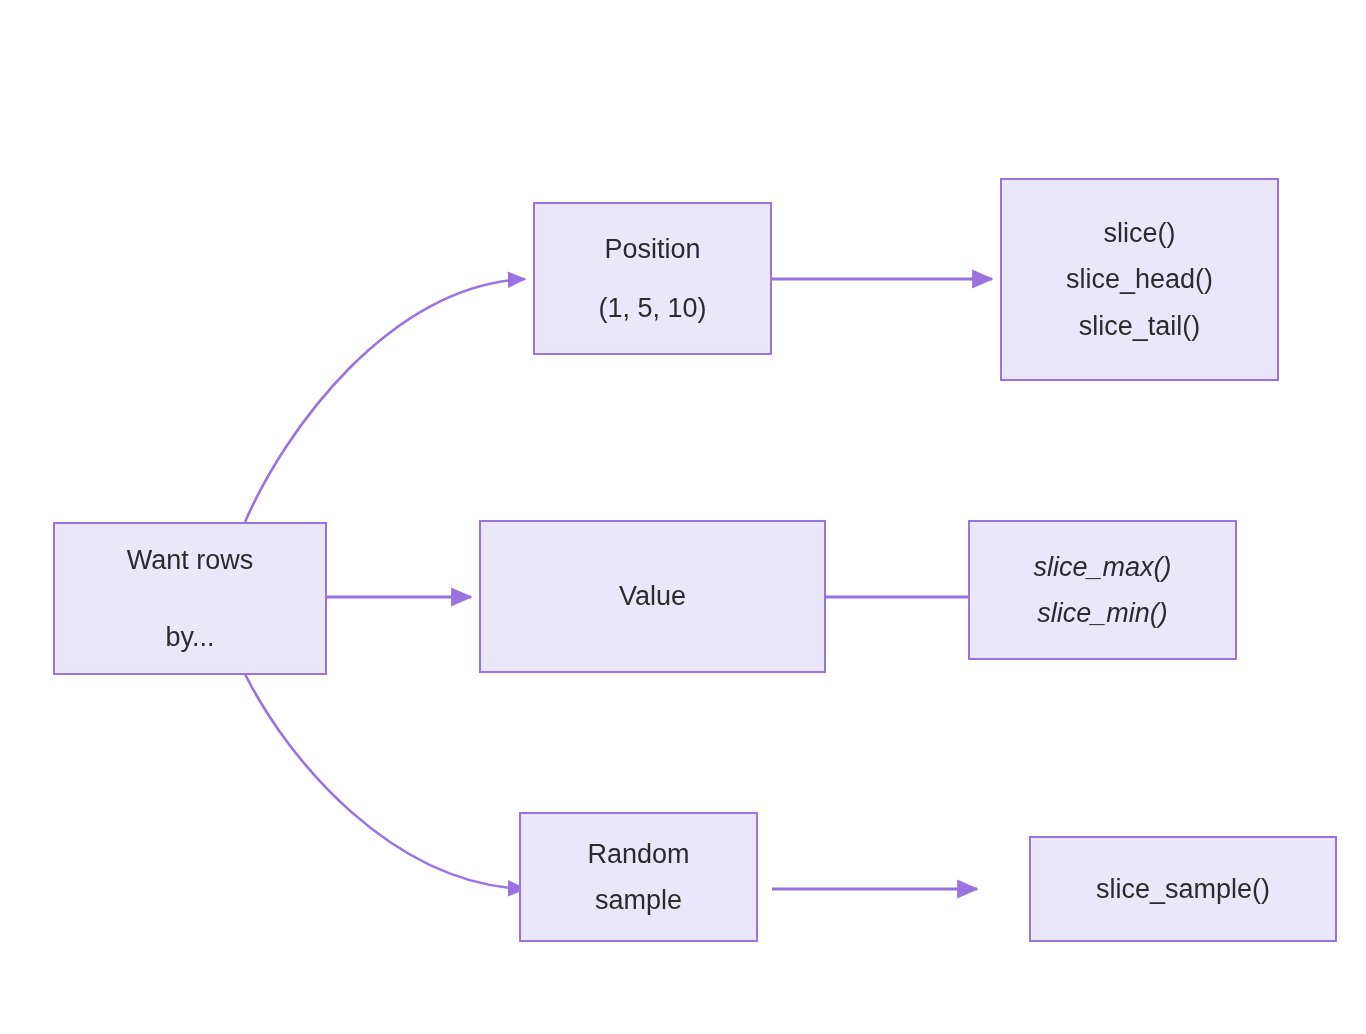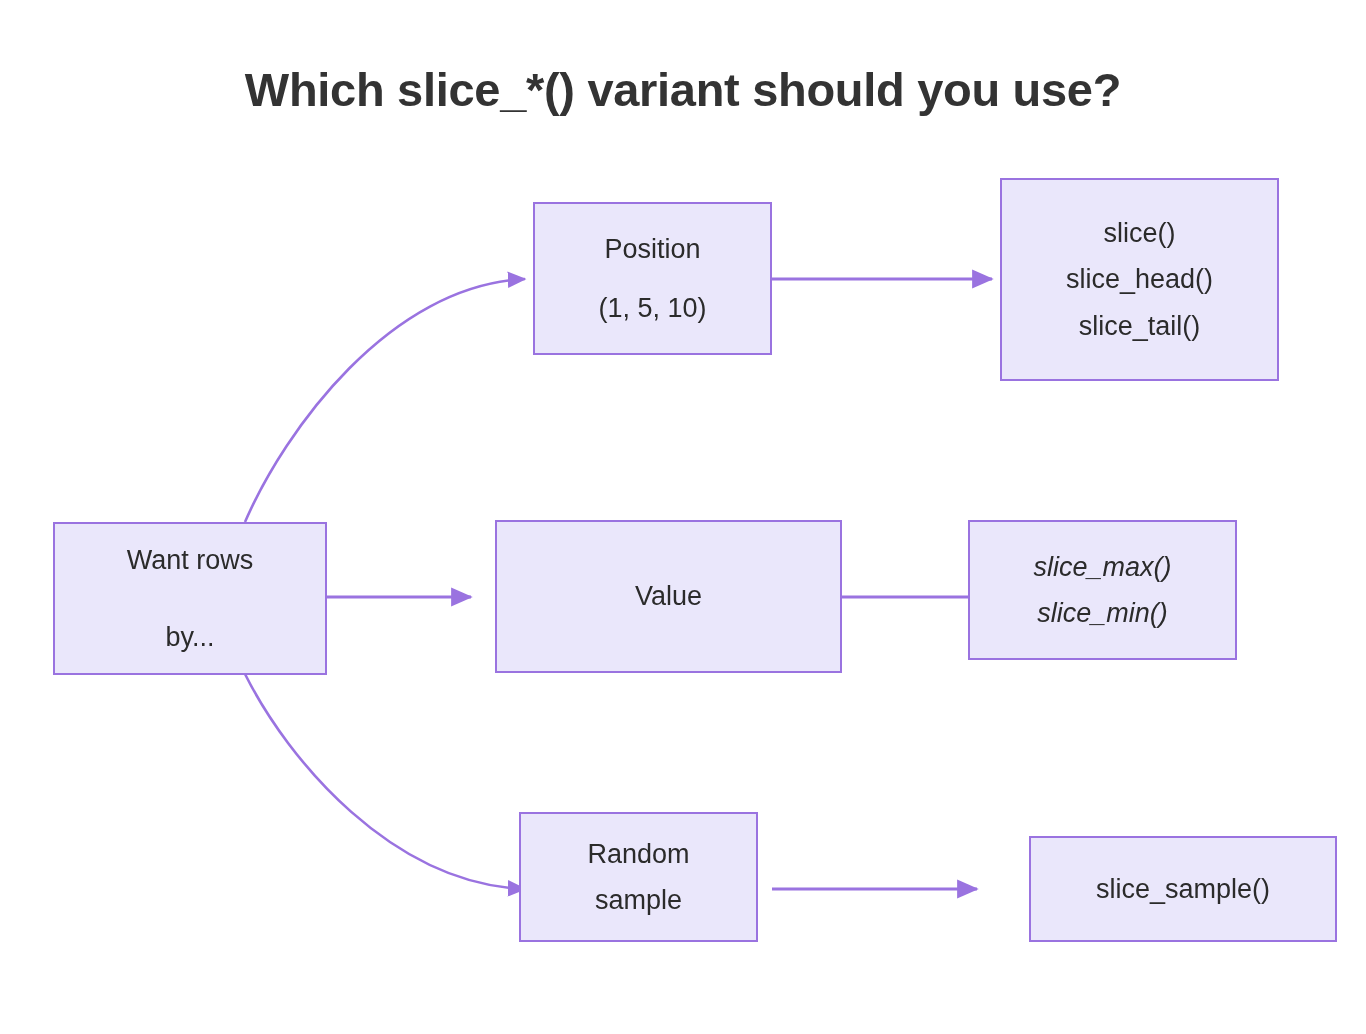--- a/index.html
+++ b/index.html
@@ -62,32 +62,31 @@
   }
 
   .node .line {
     display: block;
     white-space: nowrap;
   }
 
   
   #node-root        { left: 53px;   top: 522px; width: 274px; height: 153px; gap: 31px; }
   #node-position    { left: 533px;  top: 202px; width: 239px; height: 153px; gap: 12px; }
-  #node-value       { left: 495px;  top: 520px; width: 347px; height: 153px; }
+  #node-value       { left: 479px;  top: 520px; width: 347px; height: 153px; }
   #node-random      { left: 519px;  top: 812px; width: 239px; height: 130px; text-align: right; }
   #node-slice-group { left: 1000px; top: 178px; width: 279px; height: 203px; }
   #node-minmax      { left: 968px; top: 520px; width: 269px; height: 140px; font-style: italic; }
   #node-sample      { left: 985px;  top: 836px; width: 308px; height: 106px; margin-left: 44px; }
 </style>
 </head>
 <body>
 
 <div id="canvas">
 
-  <div class="diagram-title">Which slice_*() variant should you use?</div>
 
   <svg id="edge-layer" viewBox="0 0 1366 1034">
     <defs>
       <marker id="arrow" viewBox="0 0 10 10" refX="9.2" refY="5" markerWidth="7.2" markerHeight="7.2" orient="auto-start-reverse">
         <path d="M 0 0.6 L 10 5 L 0 9.4 z" fill="#9a73e0"></path>
       </marker>
     </defs>
 
     <path d="M 245,522 C 285,430 390,285 525,279" fill="none" stroke="#9a73e0" stroke-width="2.6" marker-end="url(#arrow)"></path>
 

